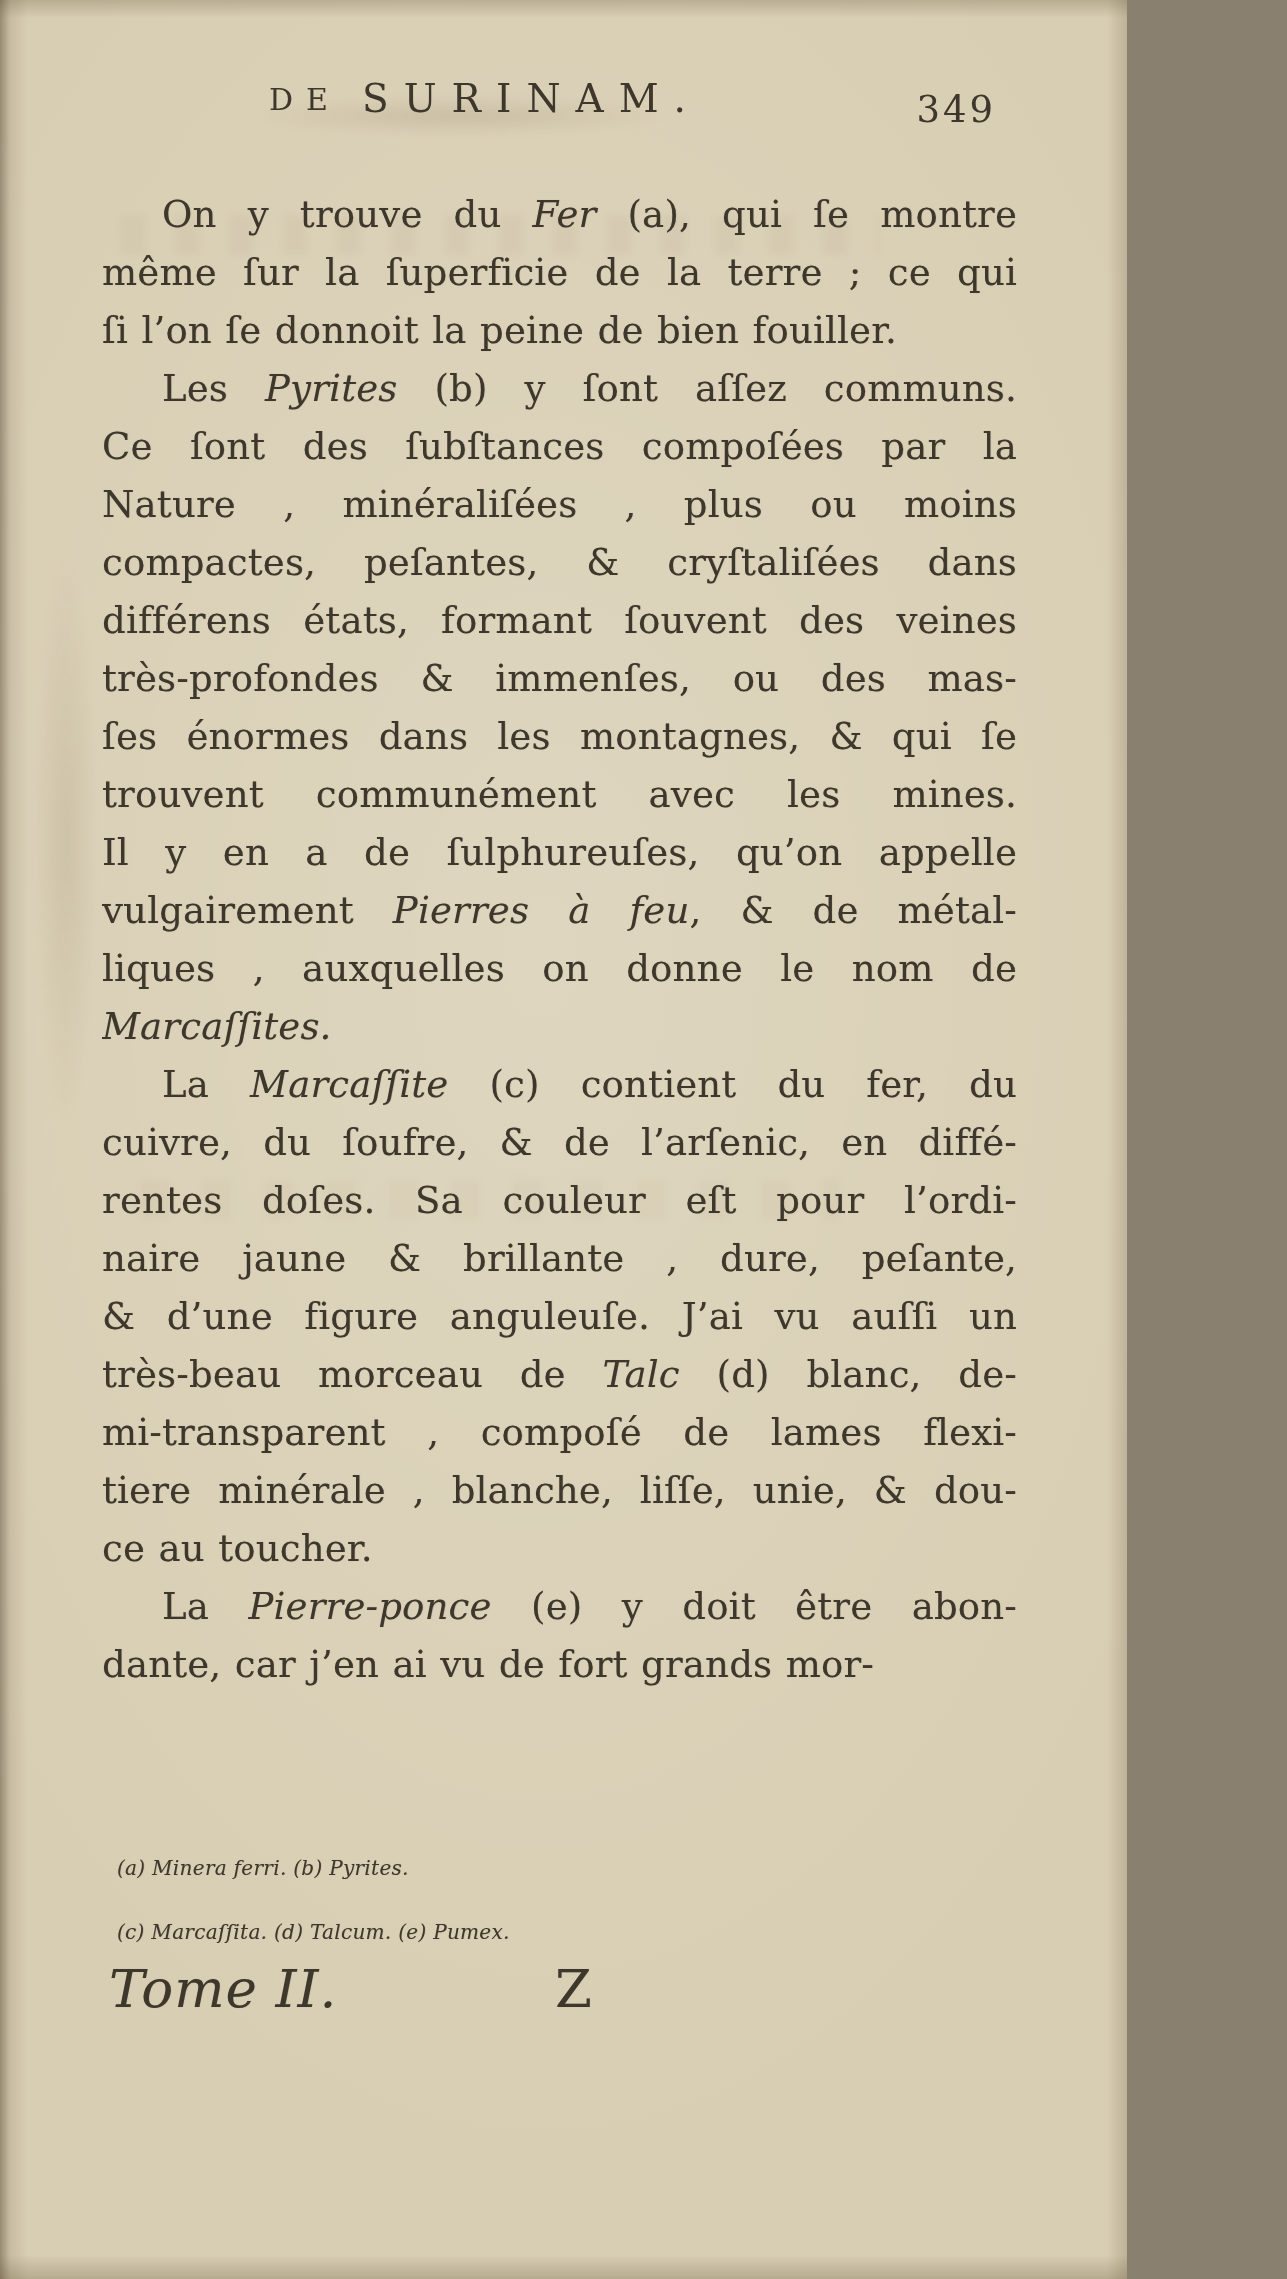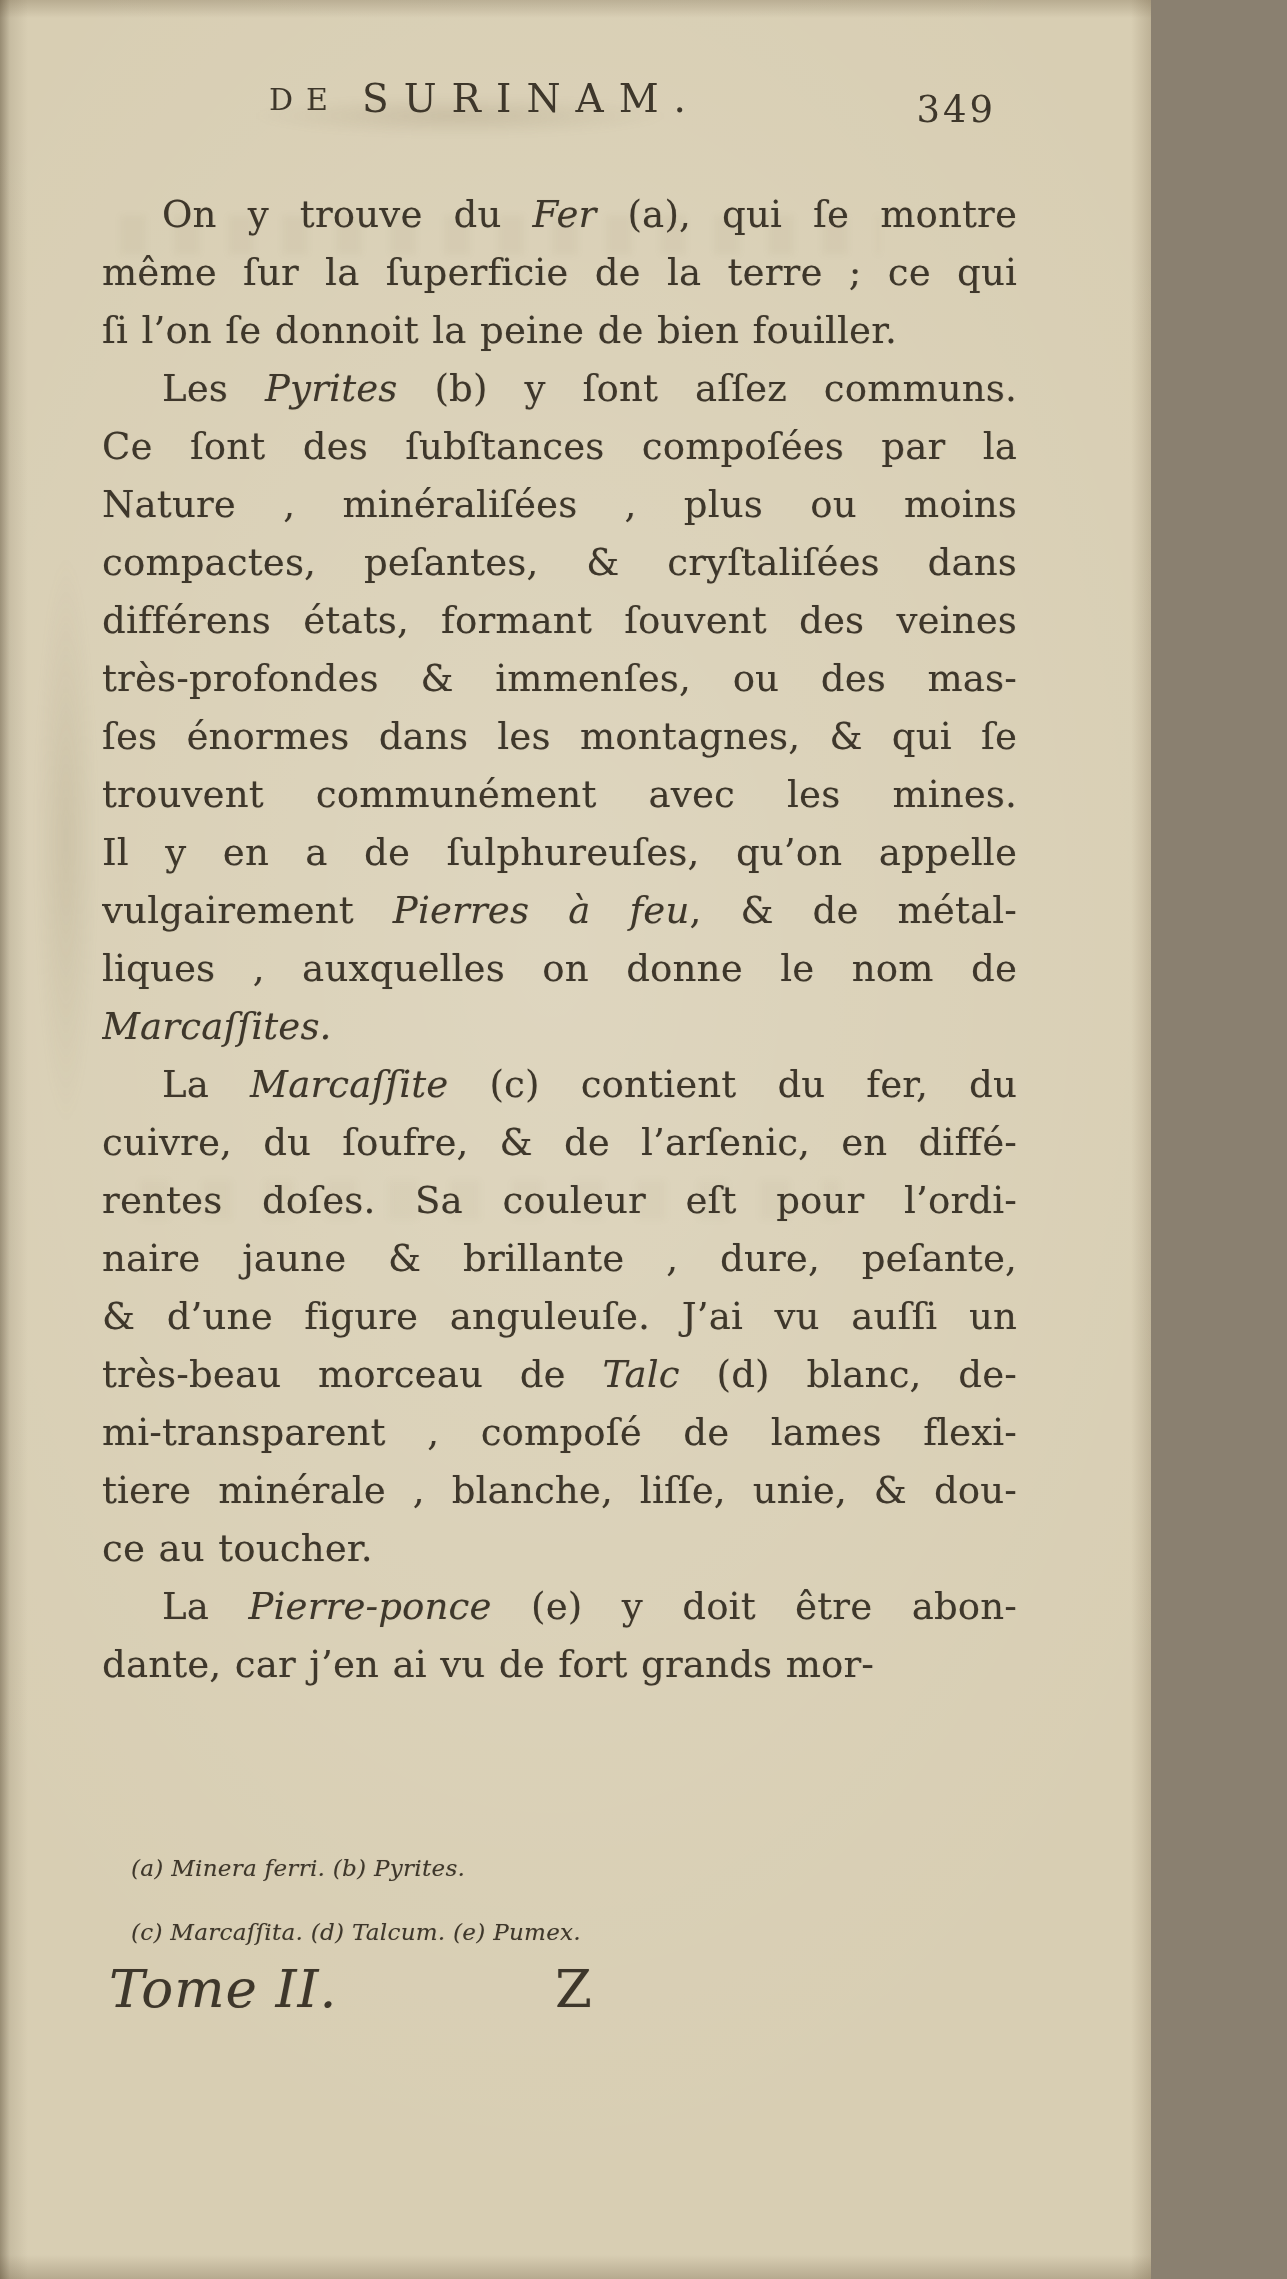--- a/index.html
+++ b/index.html
@@ -15,21 +15,20 @@
     font-family: "DejaVu Serif", "Liberation Serif", serif;
     color: #3e372b;
     background:
       radial-gradient(ellipse 120% 100% at 48% 42%, rgba(255,255,255,0.16) 0%, rgba(0,0,0,0) 55%),
       radial-gradient(ellipse 140% 120% at 50% 50%, rgba(0,0,0,0) 68%, rgba(94,76,48,0.22) 98%),
       linear-gradient(90deg, rgba(74,60,38,0.45) 0px, rgba(74,60,38,0.12) 10px, rgba(0,0,0,0) 28px),
       linear-gradient(270deg, rgba(94,76,48,0.22) 0px, rgba(0,0,0,0) 20px),
       linear-gradient(180deg, rgba(94,76,48,0.26) 0px, rgba(0,0,0,0) 18px),
       linear-gradient(0deg, rgba(94,76,48,0.28) 0px, rgba(0,0,0,0) 24px),
       #d8ceb3;
-    padding-left: 24px;
   }
   .ghost {
     position: absolute;
     pointer-events: none;
     filter: blur(3px);
   }
   .g1 { left: 36px;  top: 560px;  width: 60px;  height: 560px;
         background: radial-gradient(ellipse at 50% 50%, rgba(128,112,78,0.14), rgba(0,0,0,0) 72%); }
   .g2 { left: 120px; top: 215px;  width: 760px; height: 40px;
         background: repeating-linear-gradient(90deg, rgba(128,112,78,0.10) 0 26px, rgba(0,0,0,0) 26px 54px); opacity: .5; }
@@ -85,24 +84,24 @@
     text-align-last: justify;
     height: 58px;
     overflow: hidden;
   }
   .line.no-just { text-align-last: left; }
   .line.first  { text-indent: 60px; }
   .it { font-style: italic; }
 
   .footnotes {
     position: absolute;
-    left: 91px;
+    left: 77px;
     top: 1836px;
     width: 915px;
-    font-size: 23px;
+    font-size: 20px;
     line-height: 64px;
     font-style: italic;
     letter-spacing: 0.3px;
     text-shadow: 0.3px 0.3px 0.7px rgba(62,55,43,0.3);
   }
   .footnote-line { padding-left: 40px; }
 
   .footer {
     position: absolute;
     left: 85px;

